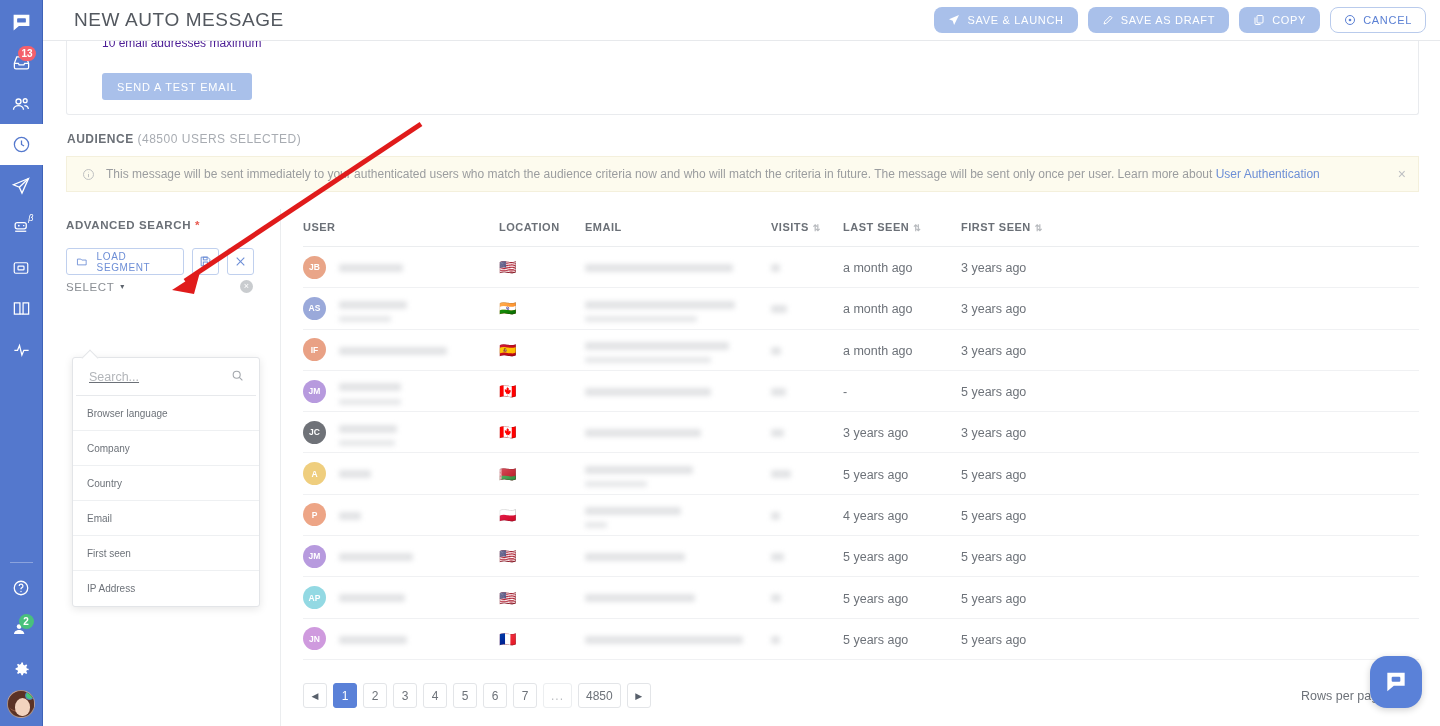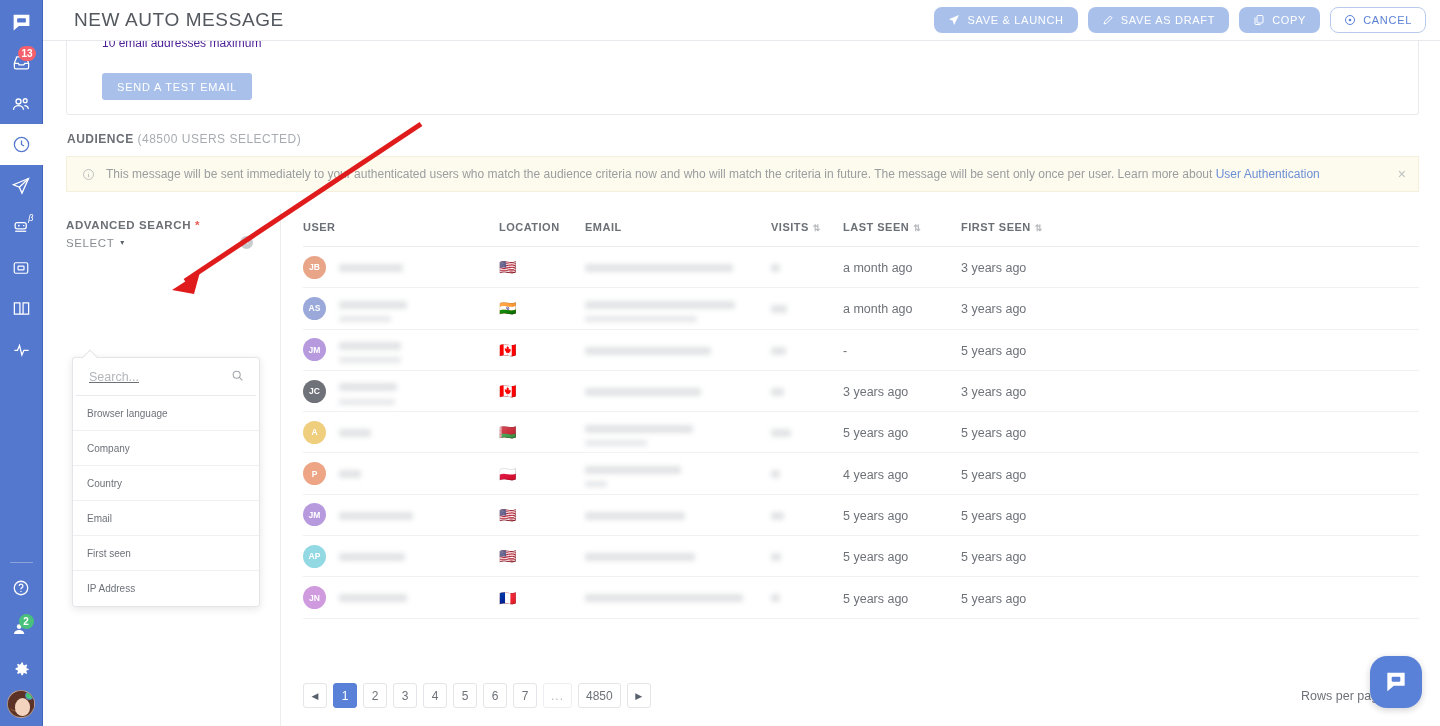--- a/index.html
+++ b/index.html
@@ -454,20 +454,40 @@
       <div class="banner-text"><span>This message will be sent immediately to your authenticated users who match the audience criteria now and who will match the criteria in future. The message will be sent only once per user. Learn more about </span><span class="banner-link">User Authentication</span></div>
       <div class="banner-close">×</div>
     </div>
 
     <div class="adv-panel">
       <div class="adv-title">
         <span>ADVANCED SEARCH</span>
         <span class="req">*</span>
       </div>
 
+      <div class="seg-row">
+        <div class="seg-load">
+          <svg width="13" height="13" viewBox="0 0 24 24" fill="none" stroke="#6d8ed6" stroke-width="1.8">
+              <path d="M3 7h7l2 2h9v10H3z"></path>
+            </svg>
+          <span>LOAD SEGMENT</span>
+        </div>
+        <div class="seg-icon-btn">
+          <svg width="13" height="13" viewBox="0 0 24 24" fill="none" stroke="#6d8ed6" stroke-width="1.8">
+              <path d="M4 4h12l4 4v12H4z"></path>
+              <rect x="8" y="4" width="7" height="5"></rect>
+              <rect x="8" y="13" width="8" height="7"></rect>
+            </svg>
+        </div>
+        <div class="seg-icon-btn">
+          <svg width="13" height="13" viewBox="0 0 24 24" fill="none" stroke="#6d8ed6" stroke-width="2">
+              <path d="M5 5l14 14M19 5L5 19"></path>
+            </svg>
+        </div>
+      </div>
 
       <div class="select-row">
         <div class="select-label">
           <span>SELECT</span>
           <span class="caret">▾</span>
         </div>
         <div class="select-clear">×</div>
       </div>
 
       <div class="dropdown">
@@ -536,20 +556,35 @@
      <td>
                 <div><span class="blur" style="width:150px;height:8px"></span><span class="blur2" style="width:112px;height:6px"></span></div>
               </td>
      <td><span class="blur" style="width:16px;height:8px"></span></td>
      <td><span class="t-cell">a month ago</span></td>
      <td><span class="t-cell">3 years ago</span></td>
             </tr>
             <tr>
               <td>
                 <div class="cell-user">
+       <div class="avatar" style="background:#e9a185">IF</div>
+       <div><span class="blur" style="width:108px;height:8px"></span></div>
+     </div>
+              </td>
+     <td><span class="flag">🇪🇸</span></td>
+     <td>
+                <div><span class="blur" style="width:144px;height:8px"></span><span class="blur2" style="width:126px;height:6px"></span></div>
+              </td>
+     <td><span class="blur" style="width:10px;height:8px"></span></td>
+     <td><span class="t-cell">a month ago</span></td>
+     <td><span class="t-cell">3 years ago</span></td>
+            </tr>
+            <tr>
+              <td>
+                <div class="cell-user">
        <div class="avatar" style="background:#b79ade">JM</div>
        <div><span class="blur" style="width:62px;height:8px"></span><span class="blur2" style="width:62px;height:6px"></span></div>
      </div>
               </td>
      <td><span class="flag">🇨🇦</span></td>
      <td>
                 <div><span class="blur" style="width:126px;height:8px"></span></div>
               </td>
      <td><span class="blur" style="width:15px;height:8px"></span></td>
      <td><span class="t-cell">-</span></td>

